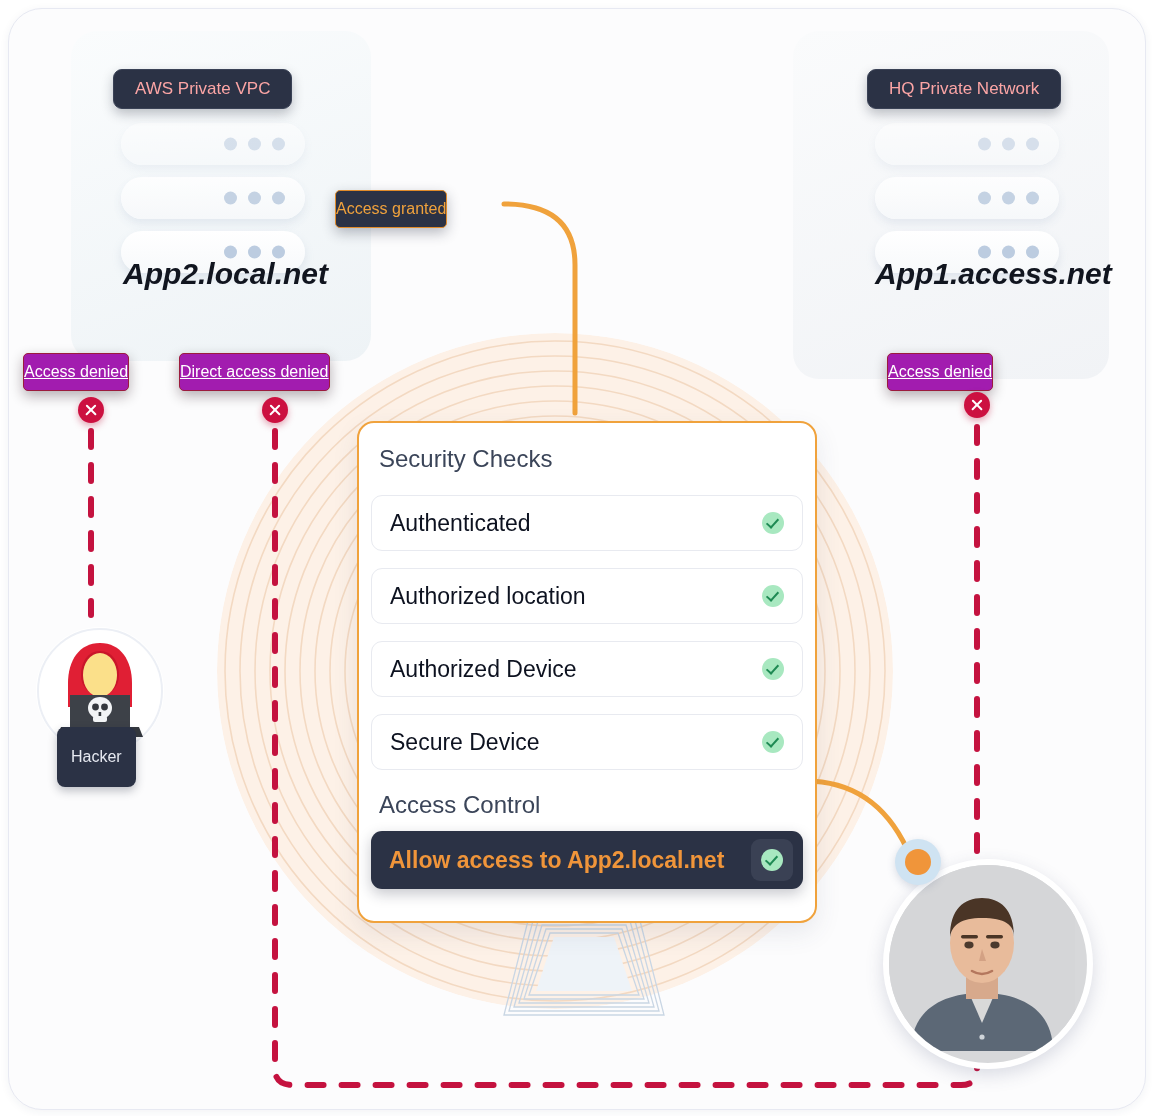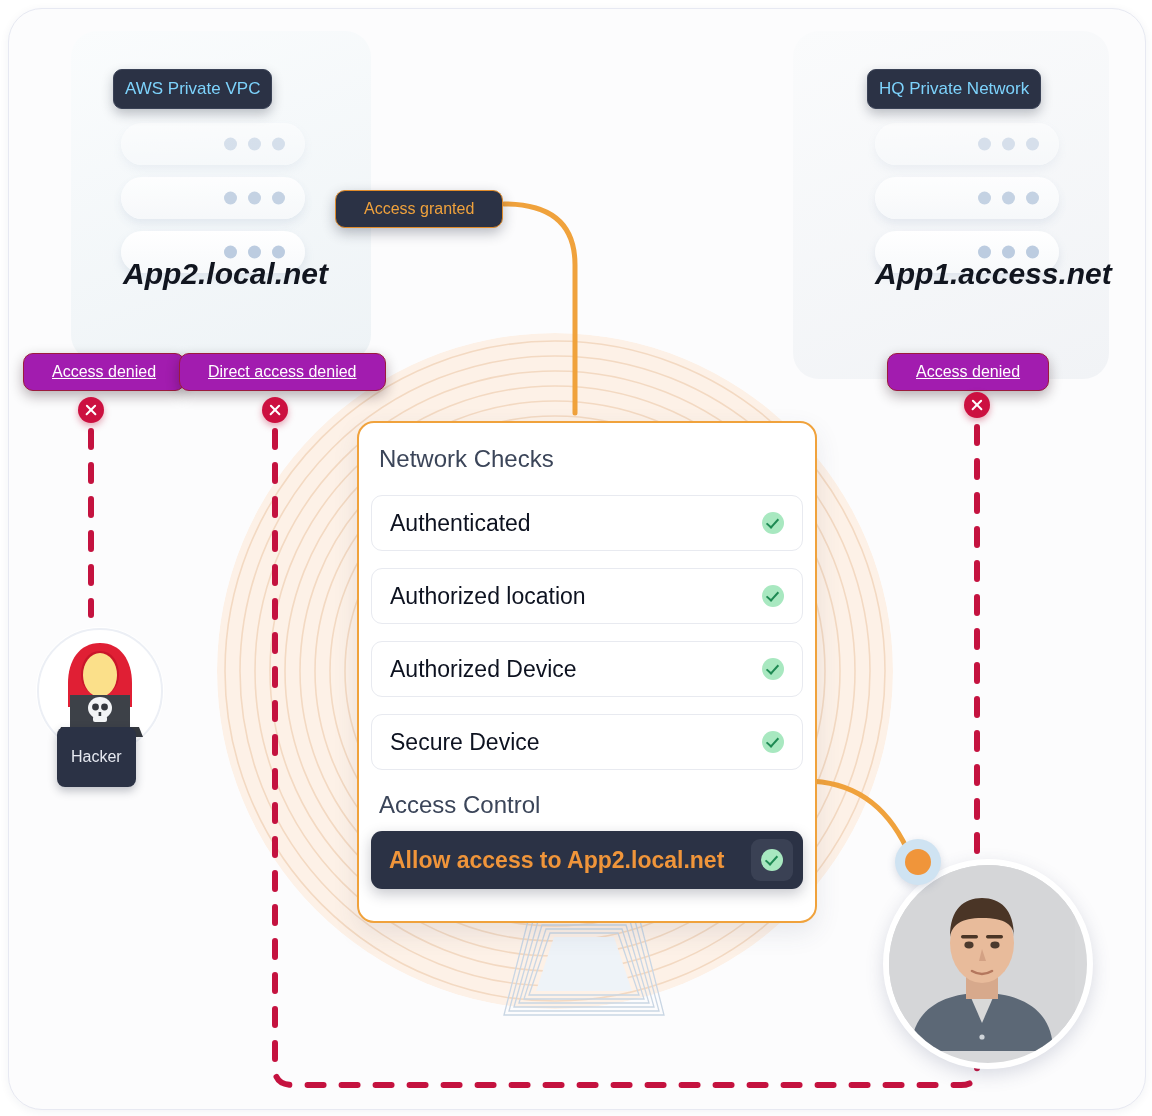--- a/index.html
+++ b/index.html
@@ -14,23 +14,23 @@
     overflow:hidden;
   }
 
   
   .netpanel{position:absolute;border-radius:26px;background:linear-gradient(160deg,#fbfcfd 0%,#f4f7fa 100%);}
   .netpanel.left{left:62px;top:22px;width:300px;height:330px;background:linear-gradient(160deg,#fafcfd 0%,#eef3f6 100%);}
   .netpanel.right{left:784px;top:22px;width:316px;height:348px;background:linear-gradient(160deg,#fafbfc 0%,#f1f3f6 100%);}
 
   .nettag{
     position:absolute;z-index:6;
-    background:#2b3245;color:#7dd3fc;
+    background:#2b3245;color:#fca5a5;
     font-size:17px;border-radius:9px;
-    padding:9px 11px;white-space:nowrap;
+    padding:9px 21px;white-space:nowrap;
     box-shadow:0 5px 12px rgba(30,36,55,.28);
     border:1px solid #3a4256;
   }
 
   .servers{position:absolute;z-index:5;}
   .srow{
     position:relative;height:42px;border-radius:21px;margin-bottom:12px;
     background:linear-gradient(180deg,#ffffff 0%,#f7f9fb 100%);
     box-shadow:0 5px 10px rgba(140,160,190,.20);
   }
@@ -49,21 +49,21 @@
 
   
   .monitor-stand{position:absolute;left:455px;top:900px;width:240px;height:110px;z-index:2;}
 
   
   .wires{position:absolute;left:0;top:0;width:1136px;height:1100px;z-index:4;pointer-events:none;}
 
   
   .pill{
     position:absolute;z-index:9;white-space:nowrap;
-    font-size:16px;border-radius:10px;padding:9px 28px;
+    font-size:16px;border-radius:5px;padding:9px 0;
   }
   .pill.granted{
     background:#2b3245;color:#f0a23c;border:1.5px solid #e08b2a;
     box-shadow:0 5px 13px rgba(30,36,55,.30);
   }
   .pill.denied{
     background:#a21caf;color:#ffffff;border:1.5px solid #9c1b3d;
     box-shadow:0 5px 13px rgba(30,10,20,.32);
     text-decoration:underline;
   }
@@ -303,21 +303,21 @@
       </g>
       <circle cx="60.5" cy="86" r="3.4" fill="#34383e"></circle>
       <circle cx="69.5" cy="86" r="3.4" fill="#34383e"></circle>
       <rect x="63.6" y="91" width="2.6" height="4" fill="#34383e"></rect>
     </svg>
   </div>
   <div class="hacker-label">Hacker</div>
 
   <div class="card">
 
-    <div class="card-title">Network Checks</div>
+    <div class="card-title">Security Checks</div>
 
     <div class="checklist">
       <div class="check">
         <span class="clabel">Authenticated</span>
         <span class="ok"></span>
       </div>
       <div class="check">
         <span class="clabel">Authorized location</span>
         <span class="ok"></span>
       </div>

